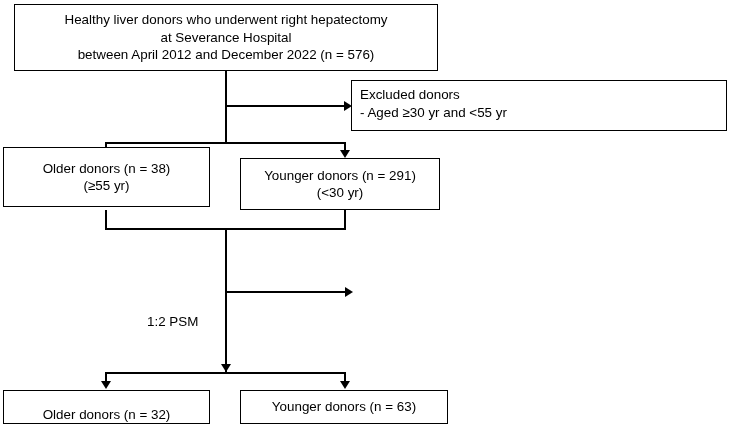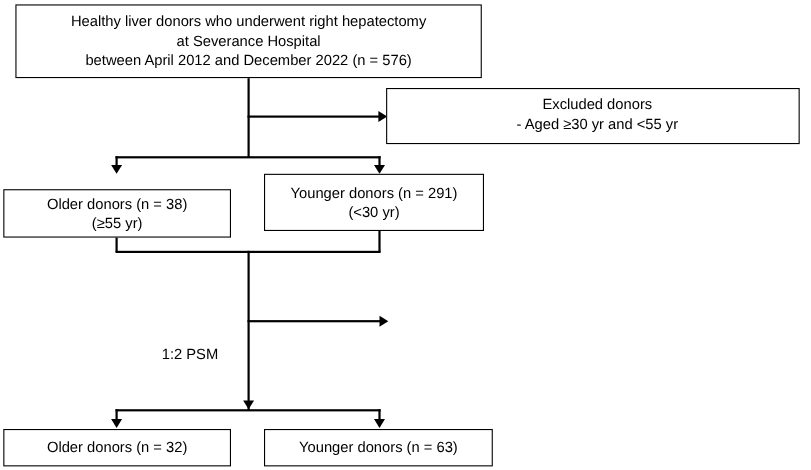--- a/index.html
+++ b/index.html
@@ -32,21 +32,21 @@
     white-space: pre-line;
   }
   .node.center {
     display: flex;
     align-items: center;
     justify-content: center;
     text-align: center;
   }
   .node.left {
     display: block;
-    text-align: center;
+    text-align: left;
   }
   .node.left .txt {
     display: block;
     padding: 5px 0 0 8px;
   }
   
   #box-source {
     left: 14px;
     top: 4px;
     width: 424px;
@@ -55,43 +55,44 @@
   
   #box-excluded {
     left: 351px;
     top: 80px;
     width: 376px;
     height: 51px;
   }
   
   #box-older-pre {
     left: 3px;
-    top: 172px;
+    top: 147px;
     width: 207px;
-    height: 44px;
+    height: 60px;
   }
   #box-younger-pre {
     left: 240px;
     top: 158px;
     width: 200px;
     height: 52px;
   }
   
   #box-exclusion {
     left: 352px;
     top: 242px;
     width: 375px;
     height: 103px;
   }
   
   #box-older-post {
     left: 3px;
     top: 390px;
     width: 207px;
     height: 34px;
+    align-items: flex-end;
   }
   #box-younger-post {
     left: 240px;
     top: 390px;
     width: 208px;
     height: 34px;
   }
   
   .line {
     position: absolute;

